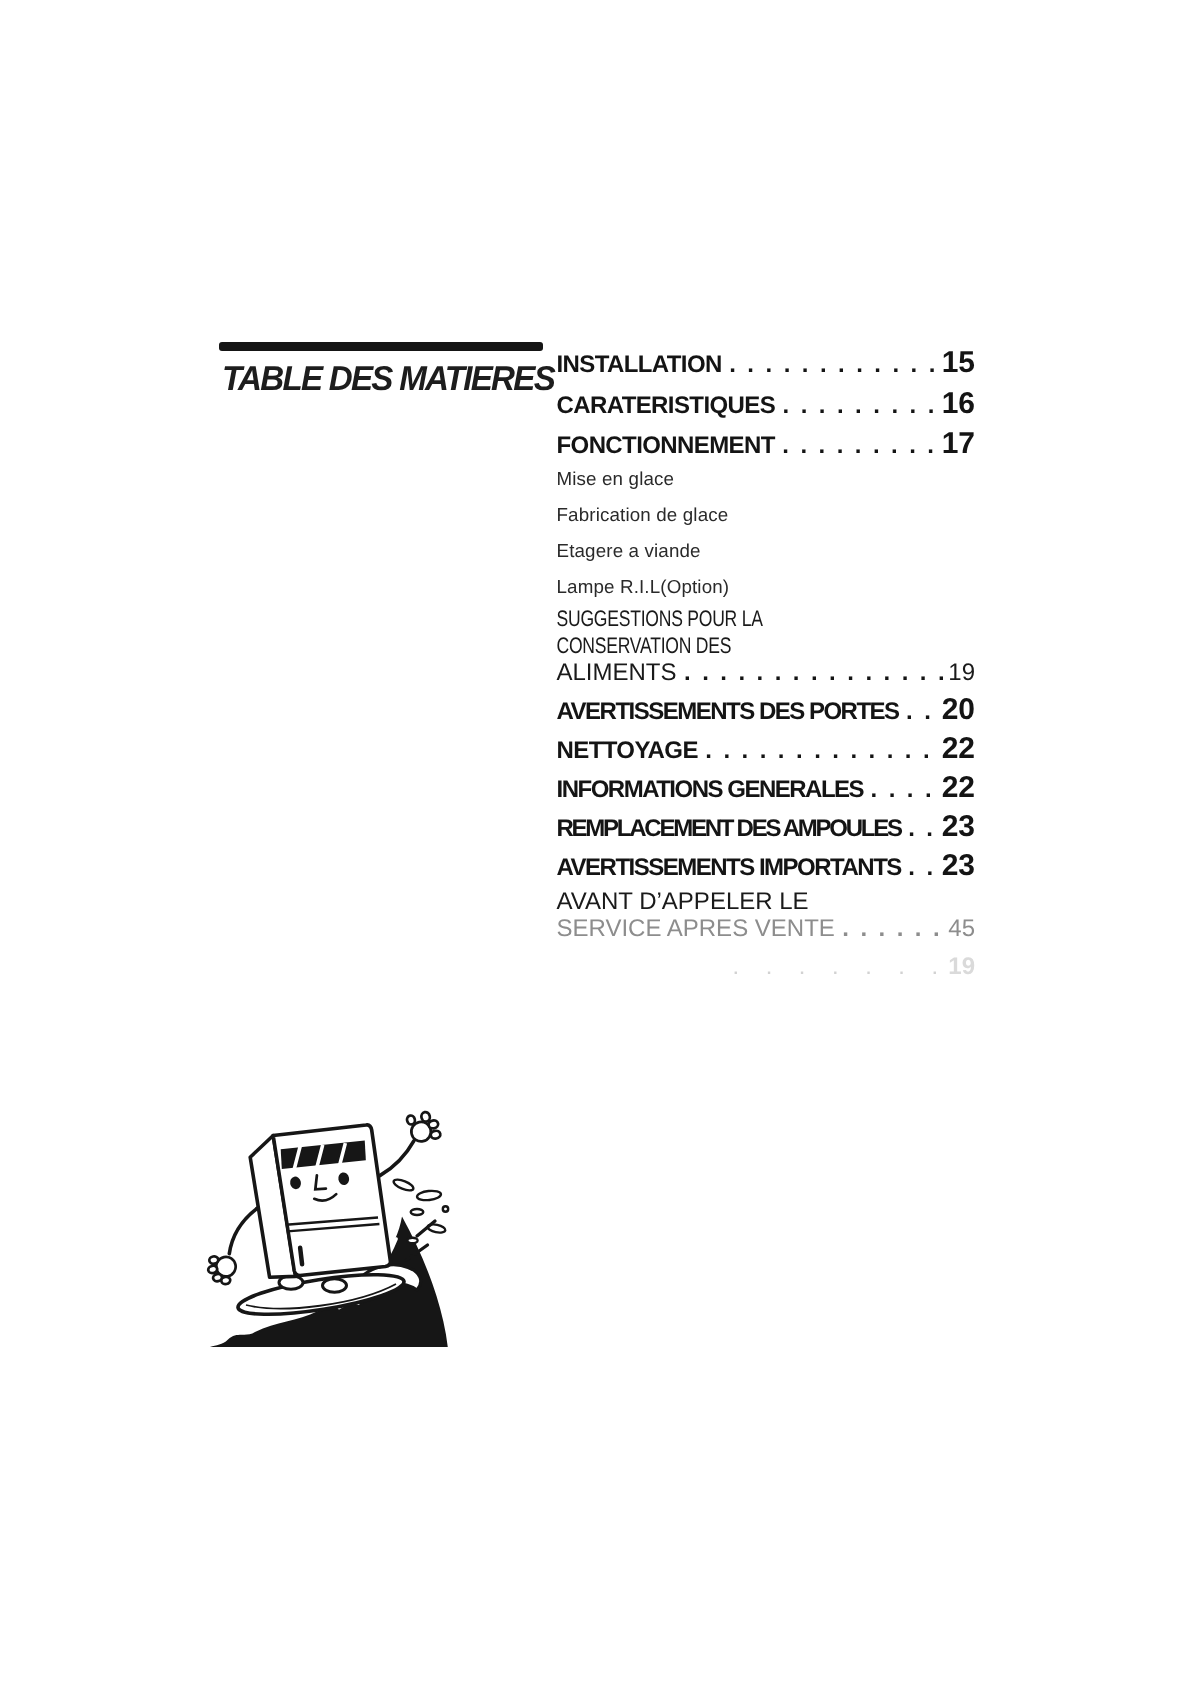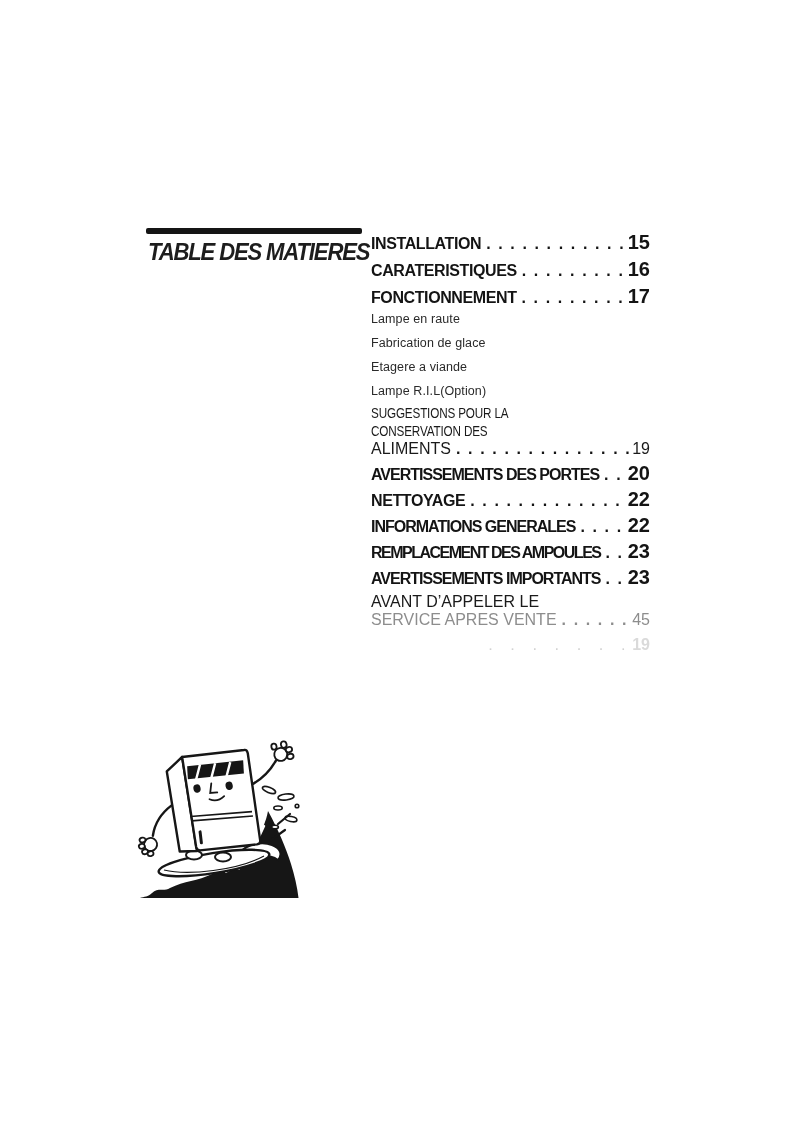--- a/index.html
+++ b/index.html
@@ -104,21 +104,21 @@
       <span class="pg">16</span>
     </div>
 
     <div class="row main m7">
       <span class="lbl">FONCTIONNEMENT</span>
       <span class="dots"></span>
       <span class="pg">17</span>
     </div>
 
     <div class="row sub m5">
-      <span class="sublbl">Lampe en raute</span>
+      <span class="sublbl">Mise en glace</span>
     </div>
     <div class="row sub m10">
       <span class="sublbl">Fabrication de glace</span>
     </div>
     <div class="row sub m10">
       <span class="sublbl">Etagere a viande</span>
     </div>
     <div class="row sub m10">
       <span class="sublbl">Lampe R.I.L(Option)</span>
     </div>

